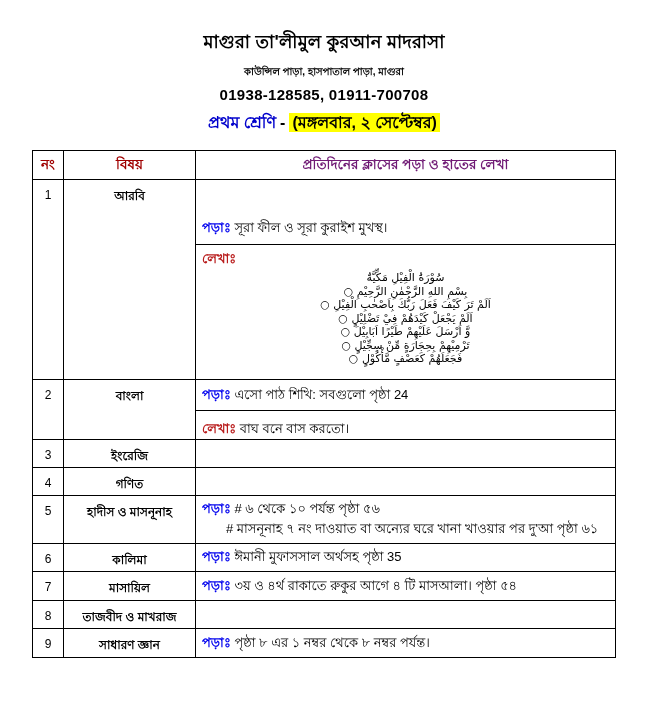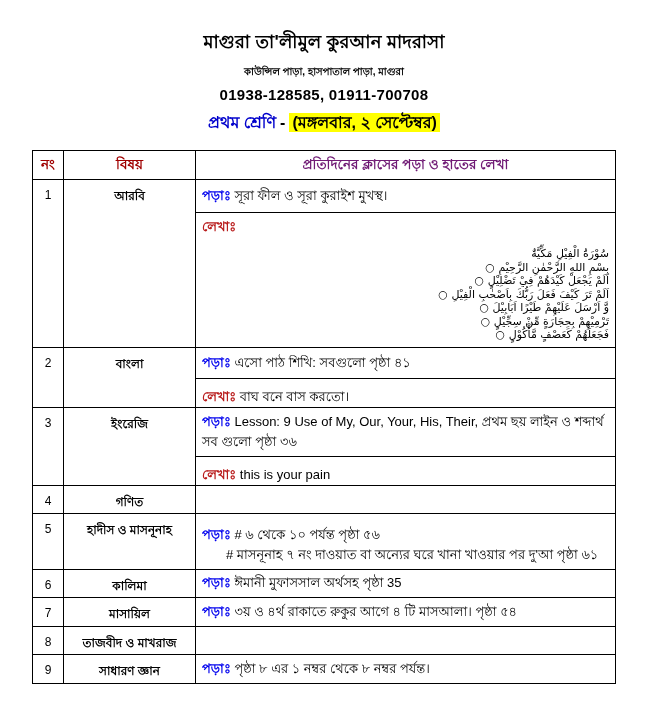--- a/index.html
+++ b/index.html
@@ -53,31 +53,31 @@
     color: #701a75; font-weight: bold; font-size: 13.5px;
     align-items: center; justify-content: center; flex-direction: row;
   }
   .thead { height: 28px; }
 
   .line { font-size: 13px; line-height: 20px; }
   .lbl-porha { color: #0000ee; font-weight: bold; }
   .lbl-lekha { color: #b91c1c; font-weight: bold; }
 
   
-  .h32 { min-height: 32px; padding-top: 6px; }
+  .h32 { min-height: 32px; padding-top: 6px; margin-top: 32px; }
   .h30 { min-height: 30px; padding-top: 5px; }
   .h25 { min-height: 25px; padding-top: 8px; }
   .h48 { min-height: 48px; padding-top: 4px; }
   .h56 { min-height: 56px; padding-top: 7px; }
-  .h47 { min-height: 47px; padding-top: 3px; margin-top: 8px; }
+  .h47 { min-height: 47px; padding-top: 3px; }
   .h27 { min-height: 27px; padding-top: 3px; }
   .h28 { min-height: 28px; padding-top: 4px; }
   .h135 { min-height: 135px; padding-top: 4px; }
 
-  .arabic-block { text-align: right; margin-top: 10px; }
+  .arabic-block { text-align: center; margin-top: 2px; }
   .arabic-line {
     direction: rtl;
     font-size: 11px;
     line-height: 13.5px;
     font-family: "DejaVu Sans", sans-serif;
   }
   .indent2 { padding-left: 24px; }
   .gap-left { margin-left: 30px; }
 </style>
 </head>
@@ -108,58 +108,48 @@
       <div class="c-content">
         <div class="sub-cell h32 line">
           <span class="lbl-porha">পড়াঃ</span>
           <span>সূরা ফীল ও সূরা কুরাইশ মুখস্থ।</span>
         </div>
         <div class="sub-cell bordered-top h135 line">
           <div><span class="lbl-lekha">লেখাঃ</span></div>
           <div class="arabic-block">
             <div class="arabic-line" dir="rtl">سُوْرَةُ الْفِيْلِ مَكِّيَّةٌ</div>
             <div class="arabic-line" dir="rtl">بِسْمِ اللهِ الرَّحْمٰنِ الرَّحِيْمِ ○</div>
+            <div class="arabic-line" dir="rtl">اَلَمْ تَرَ كَيْفَ فَعَلَ رَبُّكَ بِاَصْحٰبِ الْفِيْلِ ○</div>
             <div class="arabic-line" dir="rtl">اَلَمْ يَجْعَلْ كَيْدَهُمْ فِيْ تَضْلِيْلٍ ○</div>
-            <div class="arabic-line" dir="rtl">اَلَمْ تَرَ كَيْفَ فَعَلَ رَبُّكَ بِاَصْحٰبِ الْفِيْلِ ○</div>
             <div class="arabic-line" dir="rtl">وَّ اَرْسَلَ عَلَيْهِمْ طَيْرًا اَبَابِيْلَ ○</div>
             <div class="arabic-line" dir="rtl">تَرْمِيْهِمْ بِحِجَارَةٍ مِّنْ سِجِّيْلٍ ○</div>
             <div class="arabic-line" dir="rtl">فَجَعَلَهُمْ كَعَصْفٍ مَّأْكُوْلٍ ○</div>
           </div>
         </div>
       </div>
     </div>
 
     <div class="trow">
       <div class="c-num">2</div>
       <div class="c-sub">বাংলা</div>
       <div class="c-content">
         <div class="sub-cell h30 line">
           <span class="lbl-porha">পড়াঃ</span>
-          <span>এসো পাঠ শিখি: সবগুলো পৃষ্ঠা ৪১</span>
+          <span>এসো পাঠ শিখি: সবগুলো পৃষ্ঠা 24</span>
         </div>
         <div class="sub-cell bordered-top h25 line">
           <span class="lbl-lekha">লেখাঃ</span>
           <span>বাঘ বনে বাস করতো।</span>
         </div>
       </div>
     </div>
 
     <div class="trow">
       <div class="c-num">3</div>
       <div class="c-sub">ইংরেজি</div>
-      <div class="c-content">
-        <div class="sub-cell h48 line">
-          <span class="lbl-porha">পড়াঃ</span>
-          <span>Lesson: 9 Use of My, Our, Your, His, Their, প্রথম ছয় লাইন ও শব্দার্থ সব গুলো পৃষ্ঠা ৩৬</span>
-        </div>
-        <div class="sub-cell bordered-top h25 line">
-          <span class="lbl-lekha">লেখাঃ</span>
-          <span>this is your pain</span>
-        </div>
-      </div>
     </div>
 
     <div class="trow">
       <div class="c-num">4</div>
       <div class="c-sub">গণিত</div>
     </div>
 
     <div class="trow">
       <div class="c-num">5</div>
       <div class="c-sub">হাদীস ও মাসনূনাহ</div>

